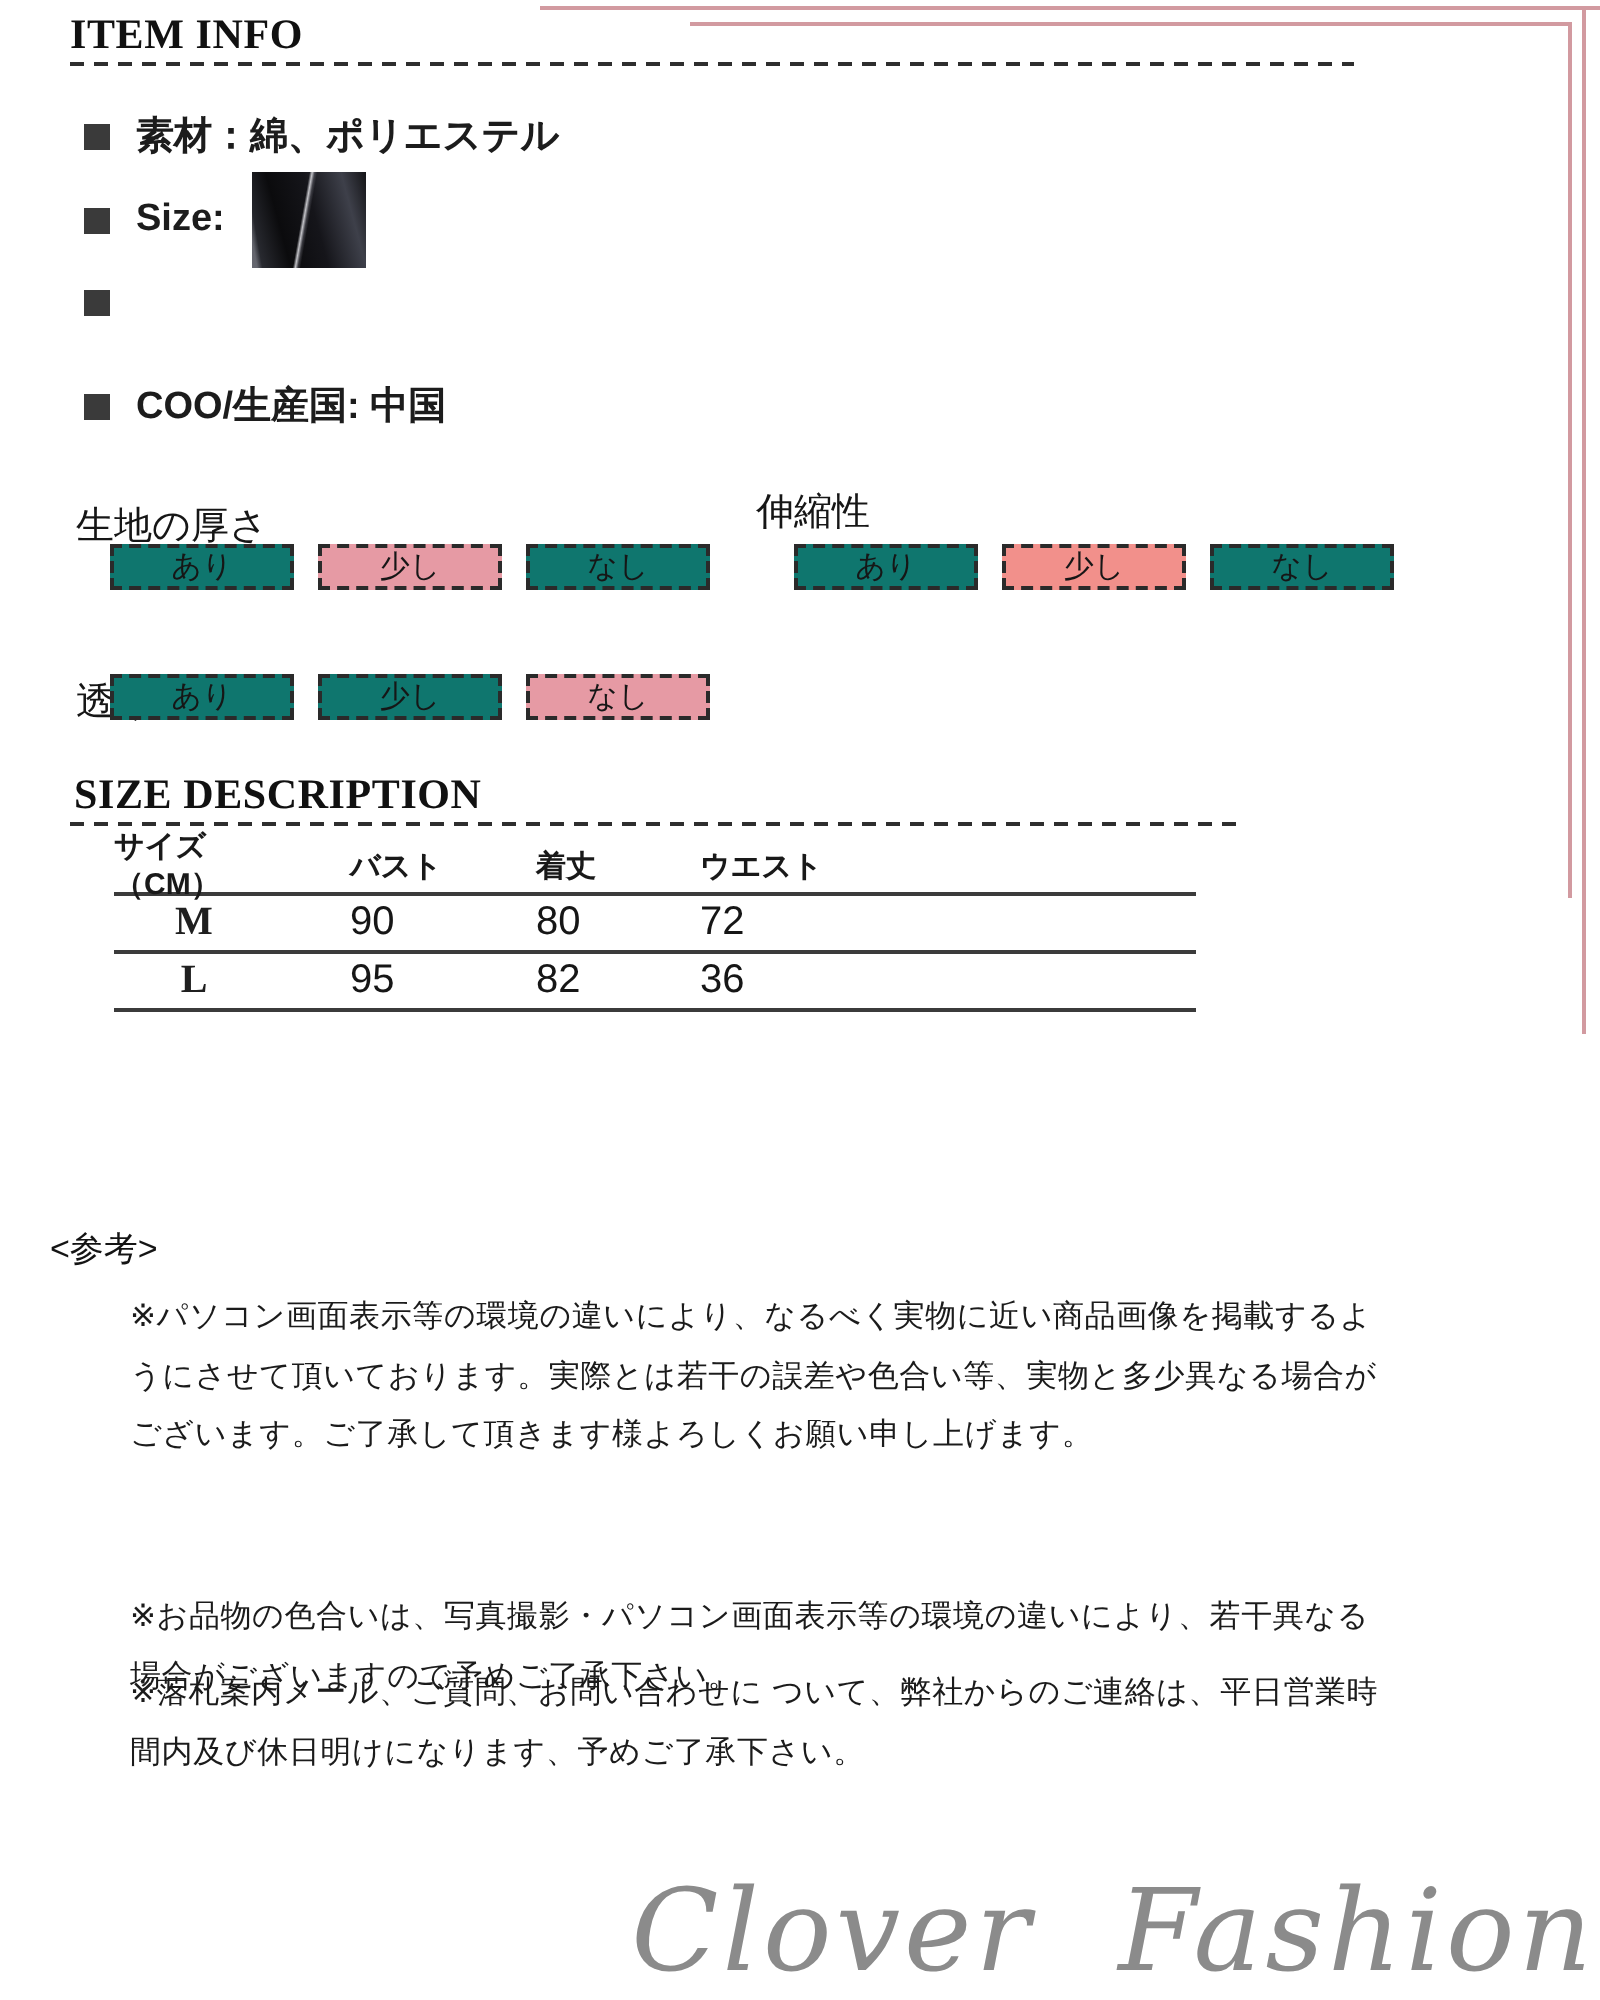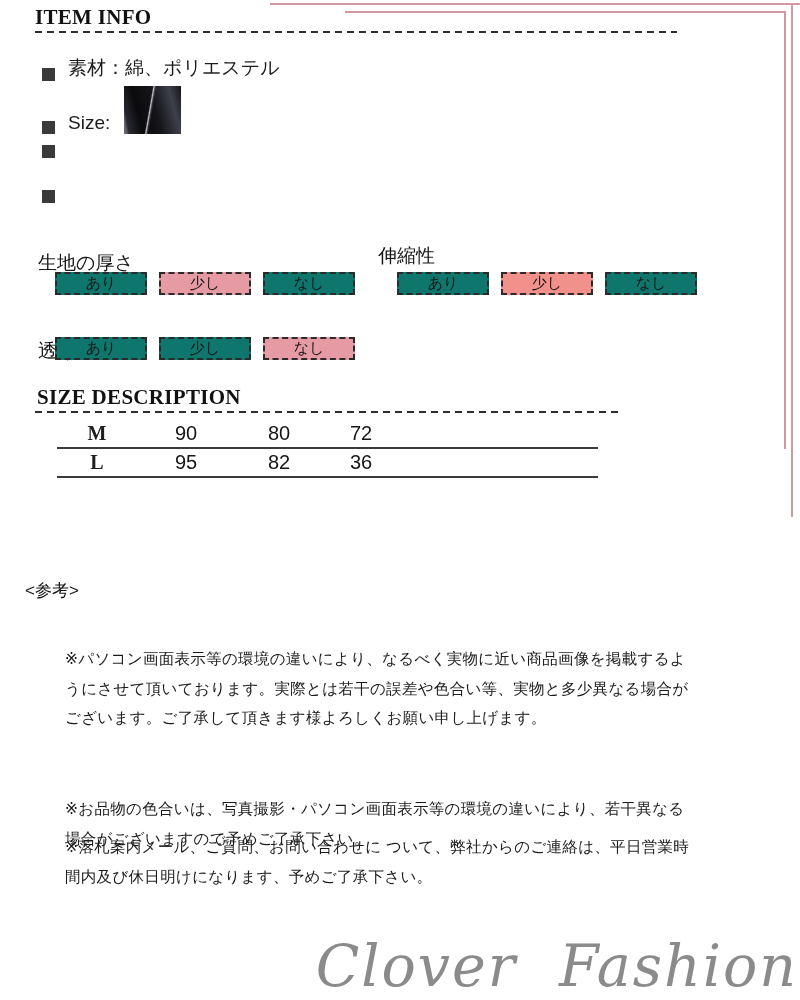--- a/index.html
+++ b/index.html
@@ -14,21 +14,21 @@
   
   .sec-title{
     font-family:"Liberation Serif","DejaVu Serif",serif;
     font-weight:bold;font-size:21px;letter-spacing:.3px;color:#111;
   }
   .dashline{
     position:absolute;height:2px;
     background:repeating-linear-gradient(90deg,#2e2e2e 0 7px,transparent 7px 12px);
   }
   
-  .li{position:absolute;left:42px;display:flex;align-items:flex-end;}
+  .li{position:absolute;left:42px;display:flex;align-items:center;font-weight:bold;}
   .li .sq{width:13px;height:13px;background:#3a3a3a;margin-right:13px;flex:0 0 auto;}
   .li .txt{font-size:19px;color:#1c1c1c;}
   .swatch{
     width:57px;height:48px;margin-left:14px;flex:0 0 auto;
     background:
       linear-gradient(100deg,transparent 44%,rgba(225,225,230,.85) 46%,rgba(120,120,130,.4) 48%,transparent 50%),
       linear-gradient(80deg,rgba(200,200,210,.35) 0 4%,transparent 8%),
       linear-gradient(75deg,#34363e 0%,#0b0b0d 28%,#15151a 55%,#3e404a 82%,#141417 100%);
   }
   
@@ -48,21 +48,21 @@
   .tc{position:absolute;top:0;height:100%;display:flex;align-items:center;}
   .tc.c0{left:0;width:80px;justify-content:center;}
   .tc.c0.hdr{justify-content:flex-start;}
   .tc.c1{left:118px;}
   .tc.c2{left:211px;}
   .tc.c3{left:293px;}
   .th{font-size:15px;font-weight:bold;color:#191919;}
   .sizeletter{font-family:"Liberation Serif","DejaVu Serif",serif;font-weight:bold;font-size:20px;}
   .num{font-size:20px;color:#161616;}
   
-  .ref-title{position:absolute;left:25px;top:579px;font-size:17px;color:#141414;}
+  .ref-title{position:absolute;left:25px;top:613px;font-size:17px;color:#141414;}
   .note{
     position:absolute;left:65px;width:625px;
     font-size:15.5px;line-height:29.5px;letter-spacing:.3px;color:#1b1b1b;
     text-align:left;
   }
   
   .logo{
     position:absolute;right:2px;top:933px;white-space:nowrap;
     font-family:"DejaVu Serif","Liberation Serif",serif;font-style:italic;
     font-size:57px;color:#8b8b8b;letter-spacing:2px;word-spacing:22px;
@@ -86,20 +86,21 @@
 <div class="li" style="top:86px;height:48px;">
   <span class="sq"></span>
   <span class="txt">Size:</span>
   <span class="swatch"></span>
 </div>
 <div class="li" style="top:145px;">
   <span class="sq"></span>
 </div>
 <div class="li" style="top:190px;">
   <span class="sq"></span>
+  <span class="txt">COO/生産国: 中国</span>
 </div>
 
 <div class="attr-label" style="left:38px;top:250px;">生地の厚さ</div>
 <div class="optrow" style="left:55px;top:272px;">
   <div class="opt">あり</div>
   <div class="opt" style="background: rgb(230, 154, 164);">少し</div>
   <div class="opt">なし</div>
 </div>
 
 <div class="attr-label" style="left:378px;top:243px;">伸縮性</div>
@@ -113,20 +114,26 @@
 <div class="optrow" style="left:55px;top:337px;">
   <div class="opt">あり</div>
   <div class="opt">少し</div>
   <div class="opt" style="background: rgb(230, 154, 164);">なし</div>
 </div>
 
 <div class="abs sec-title" style="left:37px;top:385px;">SIZE DESCRIPTION</div>
 <div class="dashline" style="left:35px;top:411px;width:585px;"></div>
 
 <div class="tbl">
+  <div class="trow tsep">
+    <span class="tc c0 hdr th">サイズ（CM）</span>
+    <span class="tc c1 th">バスト</span>
+    <span class="tc c2 th">着丈</span>
+    <span class="tc c3 th">ウエスト</span>
+  </div>
   <div class="trow body tsep">
     <span class="tc c0 sizeletter">M</span>
     <span class="tc c1 num">90</span>
     <span class="tc c2 num">80</span>
     <span class="tc c3 num">72</span>
   </div>
   <div class="trow body tsep">
     <span class="tc c0 sizeletter">L</span>
     <span class="tc c1 num">95</span>
     <span class="tc c2 num">82</span>

